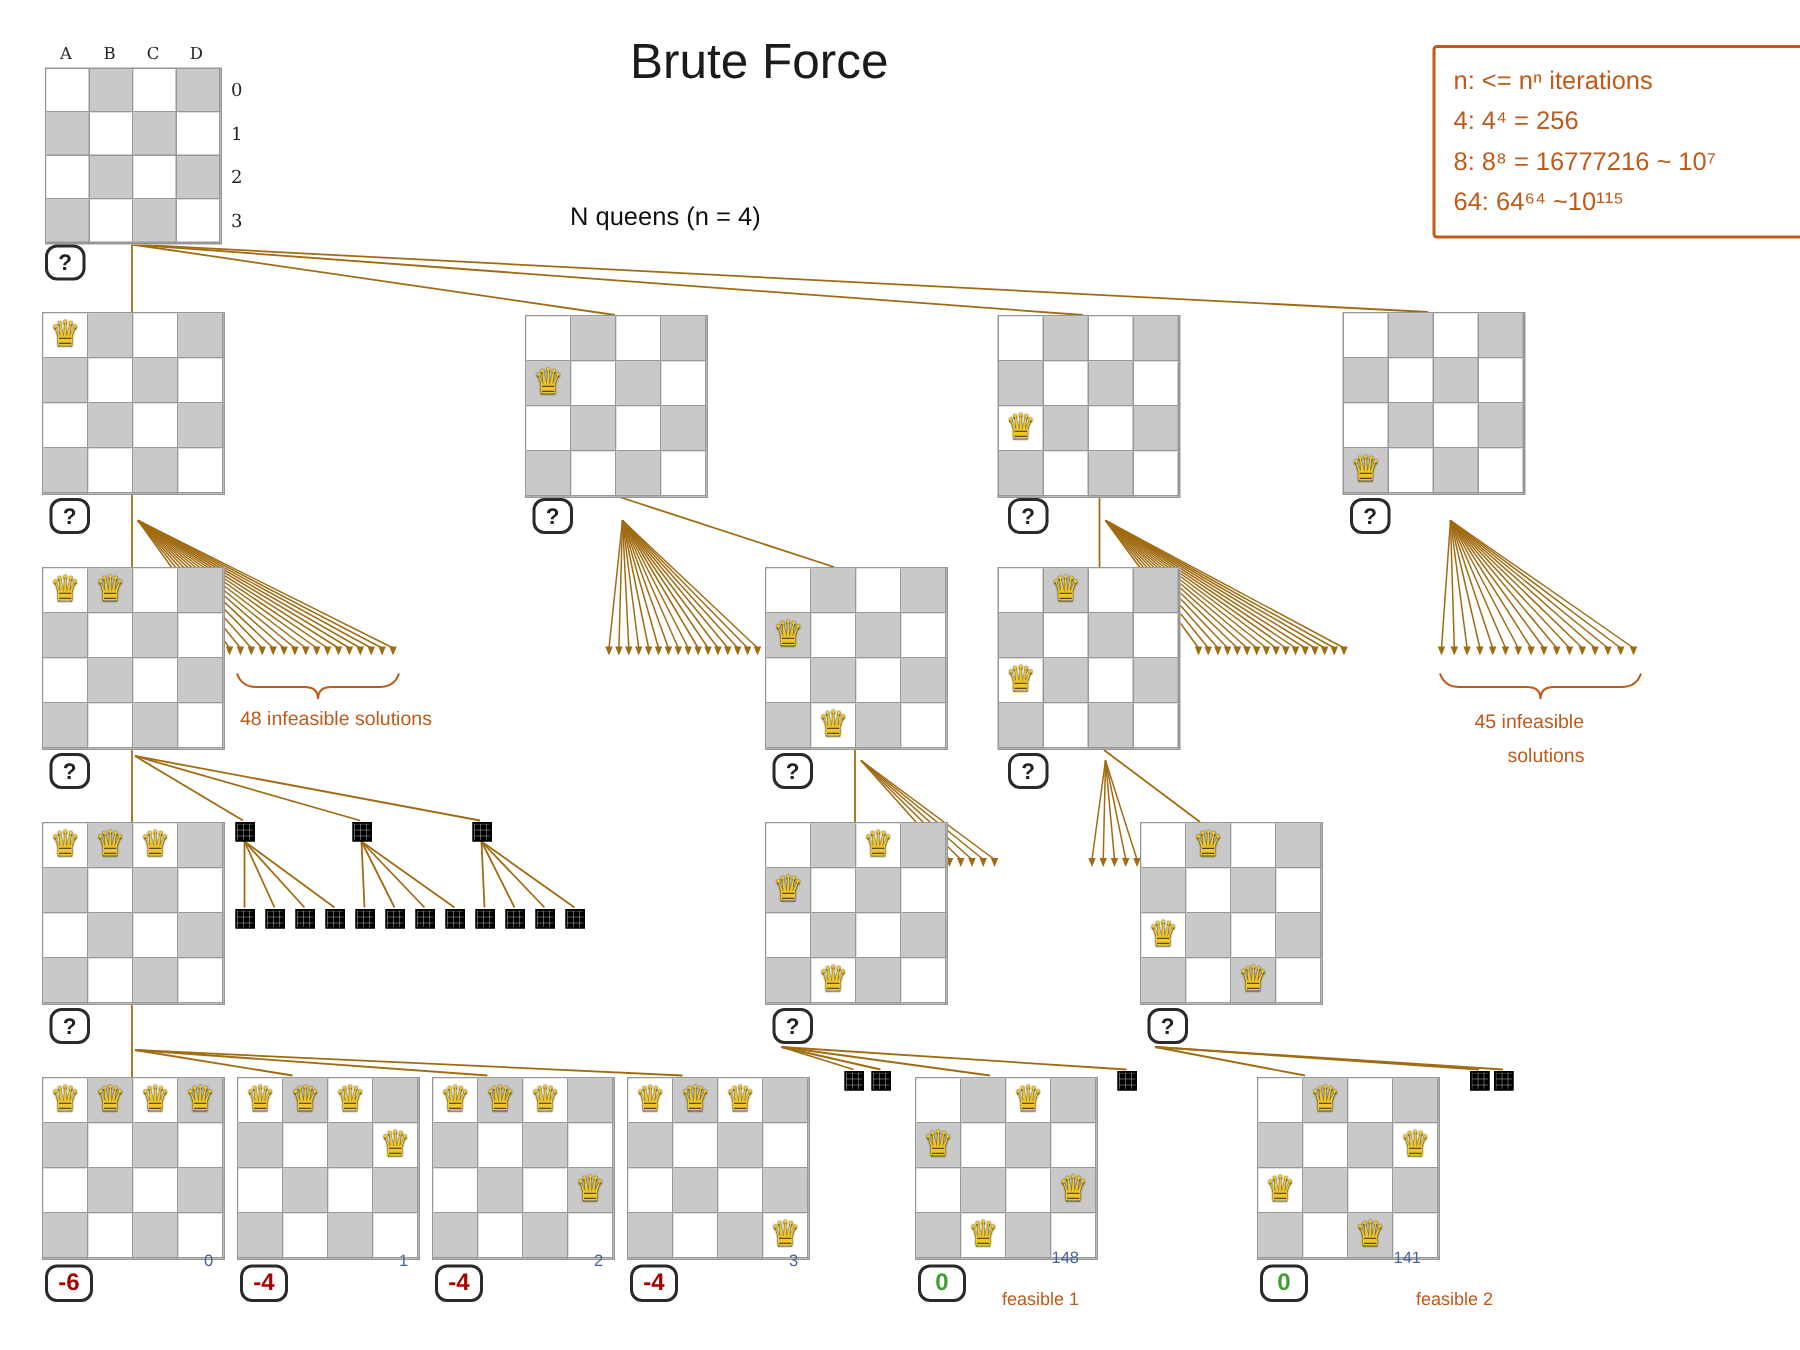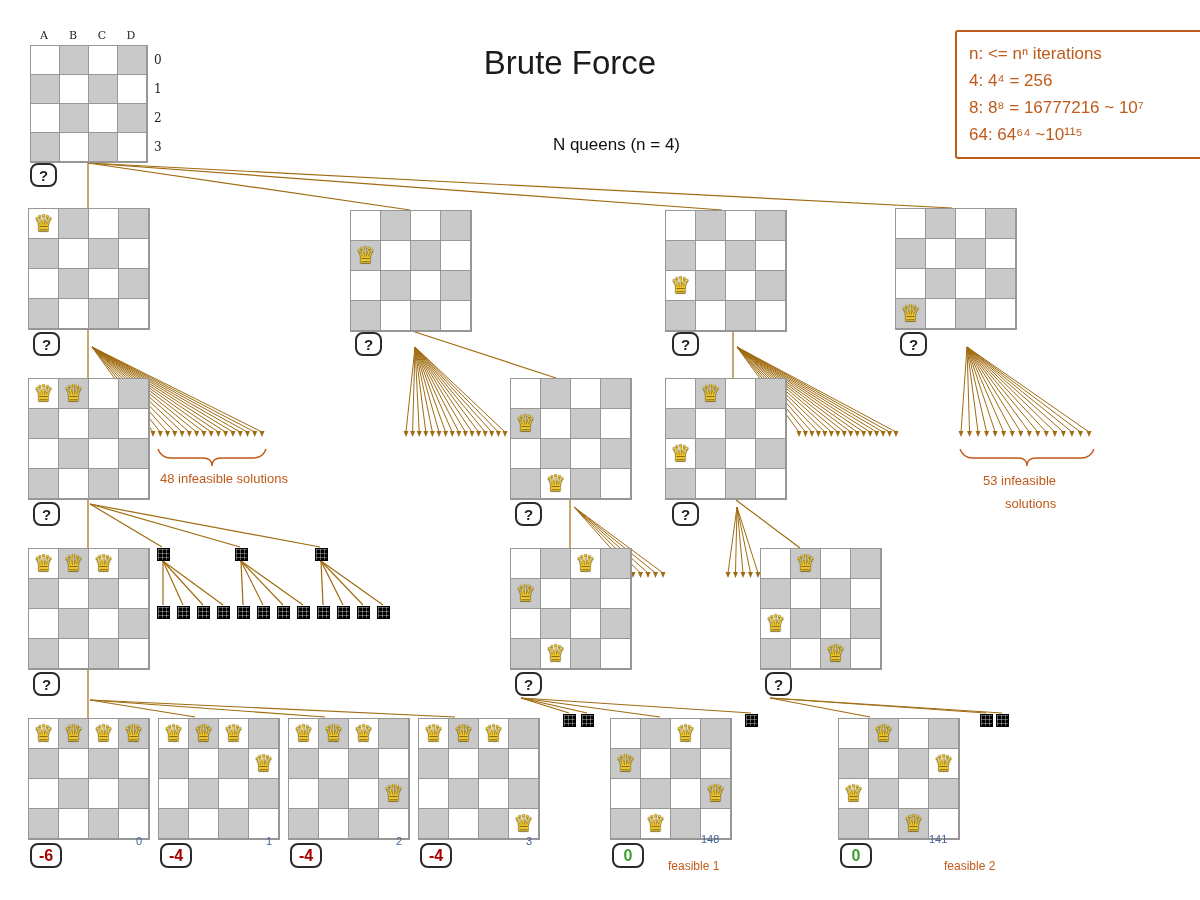--- a/index.html
+++ b/index.html
@@ -1,20 +1,20 @@
 <!DOCTYPE html>
 <html><head>
 <meta charset="utf-8">
 <style>
   *{margin:0;padding:0;box-sizing:border-box}
   body{width:1200px;height:900px;background:#fff;font-family:"Liberation Sans",sans-serif;position:relative;overflow:hidden}
   #stage{position:absolute;left:0;top:0;width:1200px;height:900px}
   #edges{position:absolute;left:0;top:0;pointer-events:none}
-  .title{position:absolute;left:420px;top:44px;width:300px;text-align:center;font-size:33px;font-weight:400;color:#1b1b1b}
-  .subtitle{position:absolute;left:380px;top:135px;width:300px;text-align:right;font-size:17px;color:#111}
+  .title{position:absolute;left:420px;top:22px;width:300px;font-size:33px;font-weight:400;color:#1b1b1b}
+  .subtitle{position:absolute;left:380px;top:135px;width:300px;text-align:left;font-size:17px;color:#111}
   .infobox{position:absolute;left:955px;top:30px;width:270px;height:129px;border:2px solid #c05a1a;border-radius:3px;padding:8px 12px;color:#c05a1a;font-size:17px;line-height:27px}
   .board{position:absolute;display:grid;border:1px solid #979797;background:#fff}
   .cell{position:relative;display:flex;align-items:center;justify-content:center;border-right:1px solid #979797;border-bottom:1px solid #979797}
   .cell.dark{background:#c9c9c9}
   .cell.light{background:#fff}
   .queen{font-size:23px;line-height:1;color:#efc52e;text-shadow:0 0 1px #2a2100,0 1px 1px #6b5a00;font-family:"DejaVu Sans",sans-serif}
   .qbadge{position:absolute;width:27px;height:24px;border:2px solid #2a2a2a;border-radius:8px;background:#fff;font-size:15px;font-weight:bold;color:#222;display:flex;align-items:center;justify-content:center}
   .sbadge{position:absolute;width:32px;height:25px;border:2px solid #2a2a2a;border-radius:8px;background:#fff;font-size:16px;font-weight:bold;display:flex;align-items:center;justify-content:center}
   .sbadge.neg{color:#a80000}
   .sbadge.zero{color:#3f9e2f}
@@ -643,21 +643,21 @@
     <div class="sbadge neg" style="left: 420px; top: 843px; position: absolute;">-4</div>
     <div class="sbadge zero" style="left: 612px; top: 843px; position: absolute;">0</div>
     <div class="sbadge zero" style="left: 840px; top: 843px; position: absolute;">0</div>
     <div class="idx" style="left: 136px; top: 835px; position: absolute;">0</div>
     <div class="idx" style="left: 266px; top: 835px; position: absolute;">1</div>
     <div class="idx" style="left: 396px; top: 835px; position: absolute;">2</div>
     <div class="idx" style="left: 526px; top: 835px; position: absolute;">3</div>
     <div class="idx" style="left: 701px; top: 833px; position: absolute;">148</div>
     <div class="idx" style="left: 929px; top: 833px; position: absolute;">141</div>
     <div class="ann ann-large" style="left: 160px; top: 471px; position: absolute;">48 infeasible solutions</div>
-    <div class="ann ann-large" style="left: 983px; top: 473px; position: absolute;">53 infeasible</div>
+    <div class="ann ann-large" style="left: 983px; top: 473px; position: absolute;">45 infeasible</div>
     <div class="ann ann-large" style="left: 1005px; top: 496px; position: absolute;">solutions</div>
     <div class="ann ann-small" style="left: 668px; top: 859px; position: absolute;">feasible 1</div>
     <div class="ann ann-small" style="left: 896px; top: 859px; position: absolute; margin-left: 48px;">feasible 2</div>
     <div class="mini" style="left: 157px; top: 548px; position: absolute;"></div>
     <div class="mini" style="left: 235px; top: 548px; position: absolute;"></div>
     <div class="mini" style="left: 315px; top: 548px; position: absolute;"></div>
     <div class="mini" style="left: 157px; top: 606px; position: absolute;"></div>
     <div class="mini" style="left: 177px; top: 606px; position: absolute;"></div>
     <div class="mini" style="left: 197px; top: 606px; position: absolute;"></div>
     <div class="mini" style="left: 217px; top: 606px; position: absolute;"></div>

